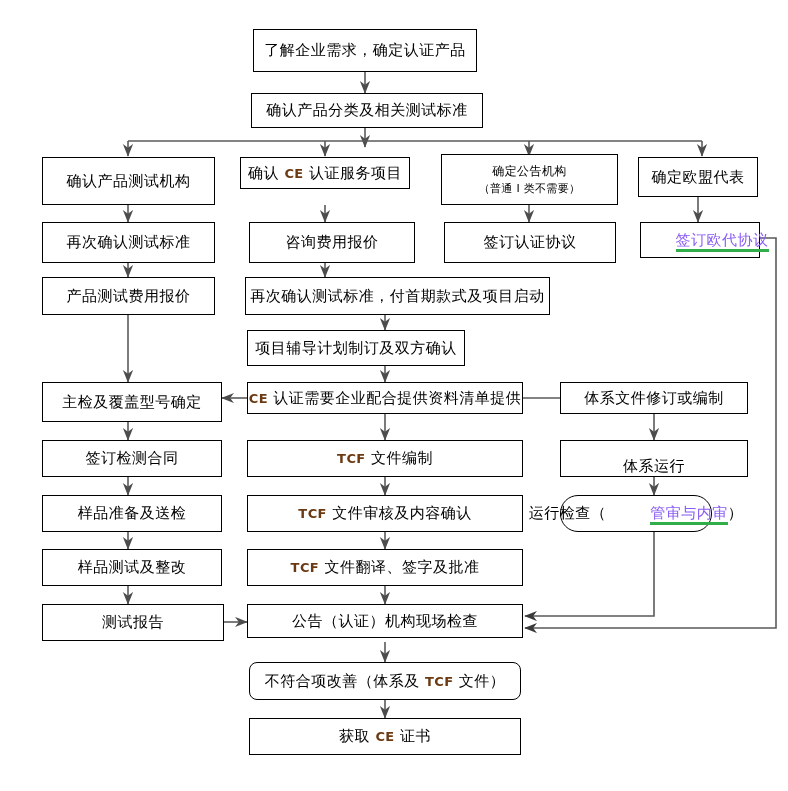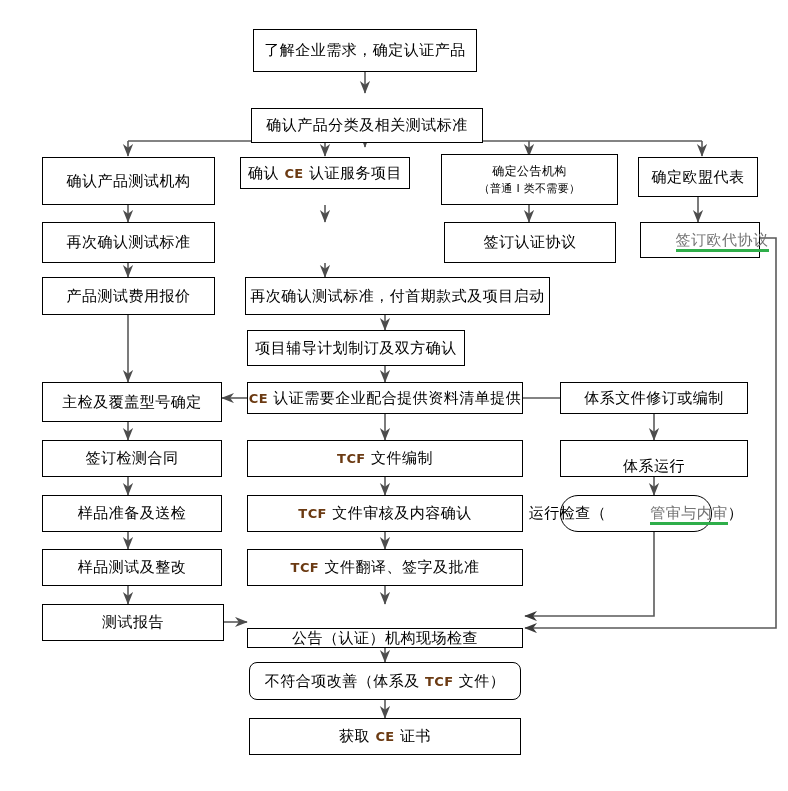--- a/index.html
+++ b/index.html
@@ -34,21 +34,21 @@
     font-size:15px;
     line-height:1.25;
     letter-spacing:0.5px;
     white-space:nowrap;
     z-index:2;
   }
   .node .line1{display:block;}
   .node .line2{display:block;font-size:11px;letter-spacing:0.3px;margin-top:3px;}
   .node.small{font-size:12px;letter-spacing:0.4px;}
   .node.two-line{justify-content:center;}
-  .sp{color:#737373;position:relative;margin-left:44px;}
+  .sp{color:#8b5cf6;position:relative;margin-left:44px;}
   .sp::after{
     content:"";
     position:absolute;
     left:0; right:0; bottom:-3px;
     height:3px;
     background-image:
       linear-gradient(45deg,transparent 0 35%,#2fae4a 35% 65%,transparent 65% 100%),
       linear-gradient(-45deg,transparent 0 35%,#2fae4a 35% 65%,transparent 65% 100%);
     background-size:4px 4px;
     background-repeat:repeat-x;
@@ -122,21 +122,21 @@
       <path d="M654,532 L654,616 L525,616"></path>
 
       <path d="M760,238 L776,238 L776,628 L525,628"></path>
     </g>
   </svg>
 
   <div class="node" style="left:253px;top:29px;width:224px;height:43px;">
     <span class="line1">了解企业需求，确定认证产品</span>
   </div>
 
-  <div class="node" style="left:251px;top:108px;width:232px;height:35px;">
+  <div class="node" style="left:251px;top:93px;width:232px;height:35px;">
     <span class="line1">确认产品分类及相关测试标准</span>
   </div>
 
   <div class="node" style="left:42px;top:157px;width:173px;height:48px;">
     <span class="line1">确认产品测试机构</span>
   </div>
 
   <div class="node" style="left:240px;top:157px;width:170px;height:32px;">
     <span class="line1"><span>确认 </span><span class="ce">CE</span><span> 认证服务项目</span></span>
   </div>
@@ -147,20 +147,23 @@
   </div>
 
   <div class="node" style="left:638px;top:157px;width:120px;height:40px;">
     <span class="line1">确定欧盟代表</span>
   </div>
 
   <div class="node" style="left:42px;top:222px;width:173px;height:41px;">
     <span class="line1">再次确认测试标准</span>
   </div>
 
+  <div class="node" style="left:249px;top:222px;width:166px;height:41px;">
+    <span class="line1">咨询费用报价</span>
+  </div>
 
   <div class="node" style="left:444px;top:222px;width:172px;height:41px;">
     <span class="line1">签订认证协议</span>
   </div>
 
   <div class="node" style="left:640px;top:222px;width:120px;height:36px;">
     <span class="line1 sp">签订欧代协议</span>
   </div>
 
   <div class="node" style="left:42px;top:277px;width:173px;height:38px;">
@@ -216,21 +219,21 @@
   </div>
 
   <div class="node" style="left:247px;top:549px;width:276px;height:37px;">
     <span class="line1"><span class="ce">TCF</span><span> 文件翻译、签字及批准</span></span>
   </div>
 
   <div class="node" style="left:42px;top:604px;width:182px;height:37px;">
     <span class="line1">测试报告</span>
   </div>
 
-  <div class="node" style="left:247px;top:604px;width:276px;height:20px;margin-top:24px;">
+  <div class="node" style="left:247px;top:604px;width:276px;height:34px;">
     <span class="line1">公告（认证）机构现场检查</span>
   </div>
 
   <div class="node" style="left:249px;top:662px;width:272px;height:38px;border-radius:8px;">
     <span class="line1"><span>不符合项改善（体系及 </span><span class="ce">TCF</span><span> 文件）</span></span>
   </div>
 
   <div class="node" style="left:249px;top:718px;width:272px;height:37px;">
     <span class="line1"><span>获取 </span><span class="ce">CE</span><span> 证书</span></span>
   </div>

